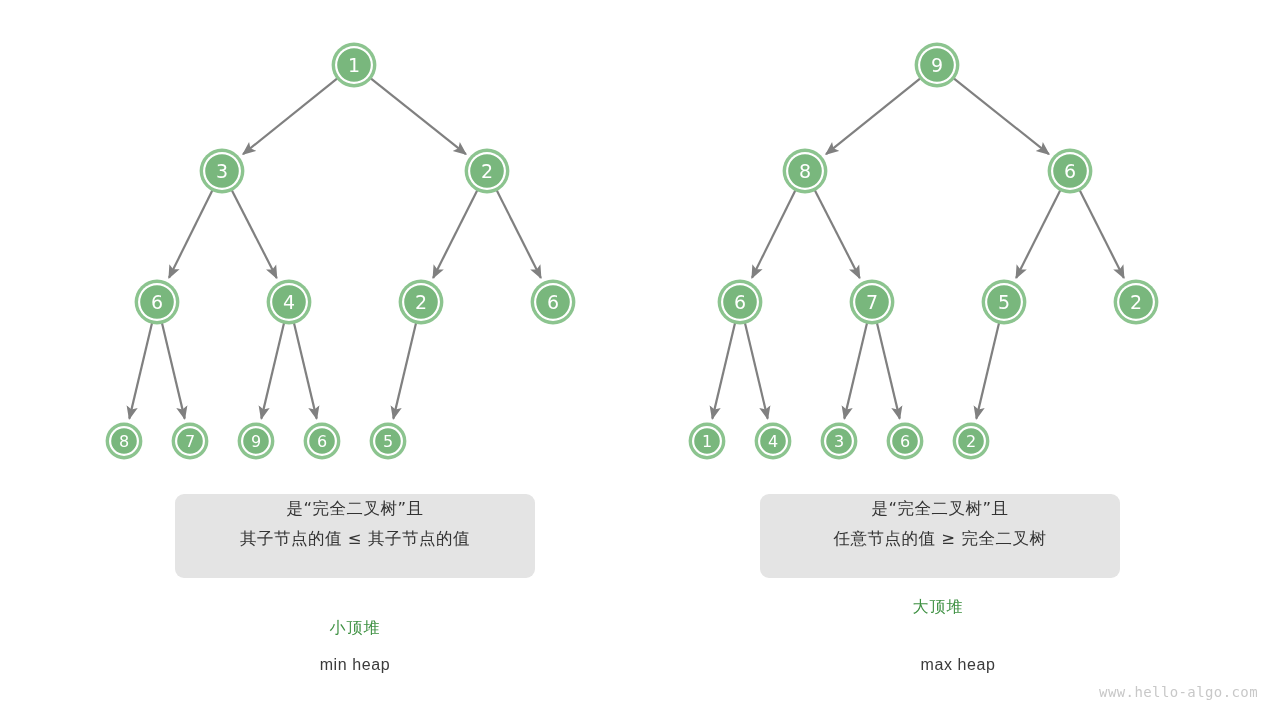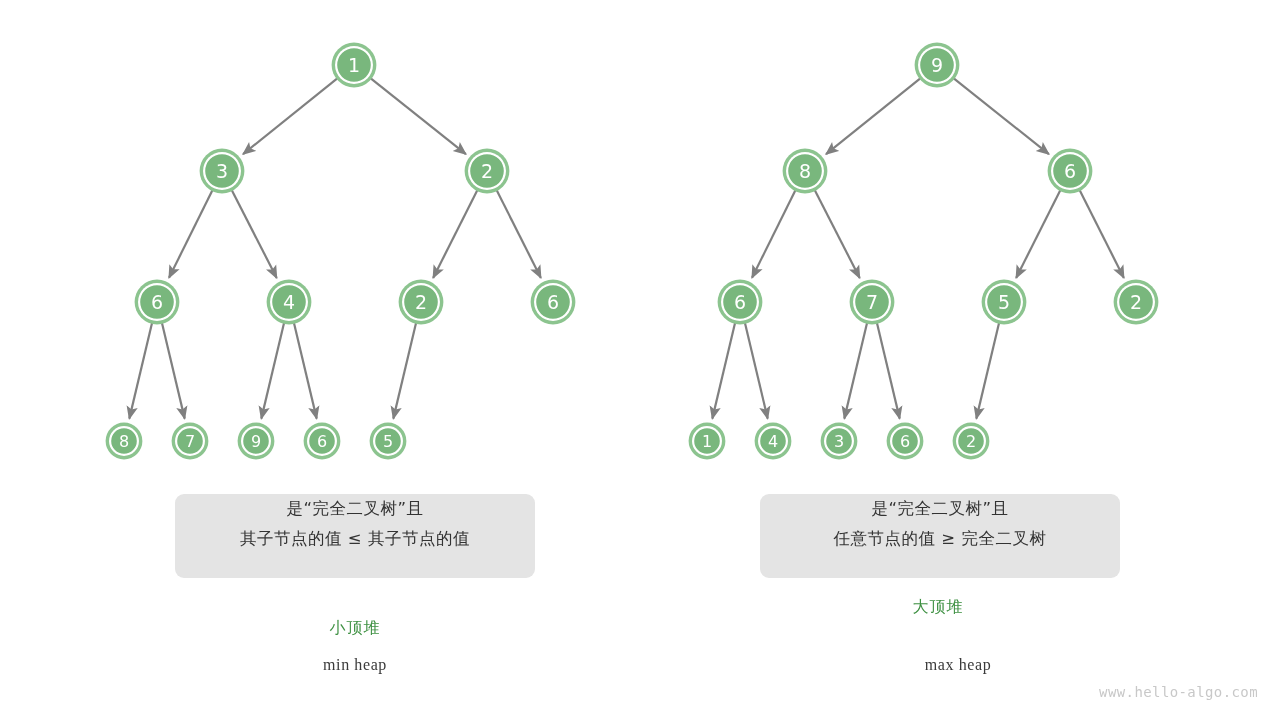--- a/index.html
+++ b/index.html
@@ -74,21 +74,21 @@
     font-family: "DejaVu Sans", "Liberation Sans", sans-serif;
     font-weight: normal;
     font-size: 16px;
     letter-spacing: 1px;
     white-space: nowrap;
   }
   .heap-subtitle {
     position: absolute;
     text-align: center;
     color: #3a3a3a;
-    font-family: Liberation Serif, serif;
+    font-family: Liberation Sans, sans-serif;
     font-size: 16px;
     letter-spacing: 0.6px;
     white-space: nowrap;
   }
   .watermark {
     position: absolute;
     color: #c8c8c8;
     font-family: "DejaVu Sans Mono", "Liberation Mono", monospace;
     font-size: 14px;
     letter-spacing: 0.4px;

